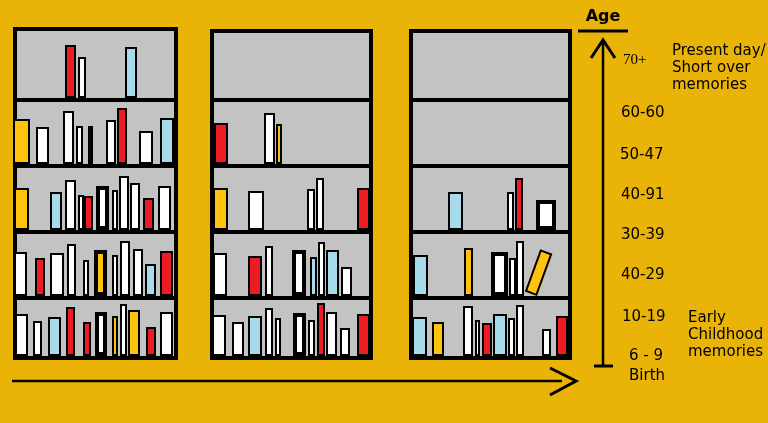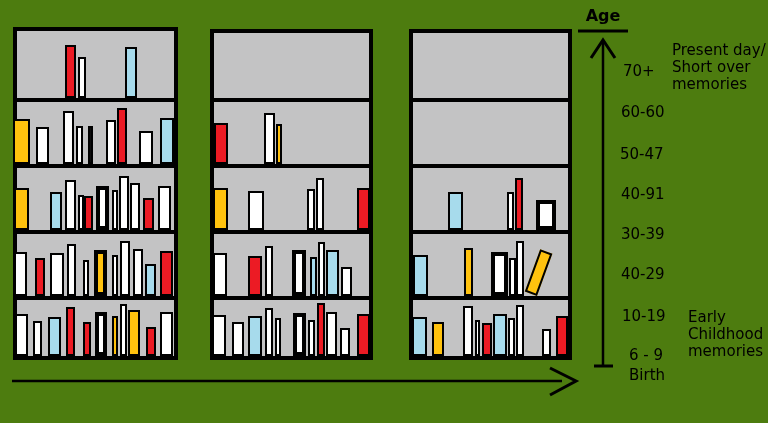--- a/index.html
+++ b/index.html
@@ -1,17 +1,17 @@
 <!DOCTYPE html>
 <html><head>
 <meta charset="utf-8">
 <style>
   html,body{margin:0;padding:0;background:#fff;}
   #stage{
-    position:relative;width:768px;height:423px;background:#4d7c0f;overflow:hidden;
+    position:relative;width:768px;height:423px;background:#eab308;overflow:hidden;
     font-family:"DejaVu Sans",sans-serif;color:#000;
   }
   .bookcase{position:absolute;background:#C3C3C4;border:4px solid #000;box-sizing:border-box;}
   .shelf-divider{position:absolute;height:4px;background:#000;}
   .book{position:absolute;border:2px solid #000;box-sizing:border-box;}
   .book.bold{border-width:4px;}
   .age-label{position:absolute;font-size:15px;white-space:nowrap;}
   .axis-title{position:absolute;left:579px;top:6px;width:48px;text-align:center;font-size:16px;font-weight:bold;}
   .note{position:absolute;font-size:15px;line-height:17px;white-space:pre-line;}
   .note-top{left:672px;top:42px;}
@@ -150,21 +150,21 @@
     <div class="book" style="left: 412px; top: 317px; width: 15px; height: 39px; background: rgb(167, 219, 236);"></div>
     <div class="book" style="left: 432px; top: 322px; width: 12px; height: 34px; background: rgb(255, 194, 14);"></div>
     <div class="book" style="left: 463px; top: 306px; width: 10px; height: 50px; background: rgb(255, 255, 255);"></div>
     <div class="book" style="left: 475px; top: 320px; width: 5px; height: 36px; background: rgb(255, 255, 255);"></div>
     <div class="book" style="left: 482px; top: 323px; width: 10px; height: 33px; background: rgb(236, 27, 36);"></div>
     <div class="book" style="left: 493px; top: 314px; width: 14px; height: 42px; background: rgb(167, 219, 236);"></div>
     <div class="book" style="left: 508px; top: 318px; width: 7px; height: 38px; background: rgb(255, 255, 255);"></div>
     <div class="book" style="left: 516px; top: 305px; width: 8px; height: 51px; background: rgb(255, 255, 255);"></div>
     <div class="book" style="left: 542px; top: 329px; width: 9px; height: 27px; background: rgb(255, 255, 255);"></div>
     <div class="book" style="left: 556px; top: 316px; width: 12px; height: 40px; background: rgb(236, 27, 36);"></div>
-    <div class="age-label" style="left: 623px; top: 62px;">70+</div>
+    <div class="age-label" style="left: 623px; top: 51px; font-family: Liberation Serif, serif;">70+</div>
     <div class="age-label" style="left: 621px; top: 103px;">60-60</div>
     <div class="age-label" style="left: 620px; top: 145px;">50-47</div>
     <div class="age-label" style="left: 621px; top: 185px;">40-91</div>
     <div class="age-label" style="left: 621px; top: 225px; text-align: center;">30-39</div>
     <div class="age-label" style="left: 621px; top: 265px;">40-29</div>
     <div class="age-label" style="left: 622px; top: 307px;">10-19</div>
     <div class="age-label" style="left: 629px; top: 346px;">6 - 9</div>
     <div class="age-label" style="left: 629px; top: 366px;">Birth</div>
   </div>
 

